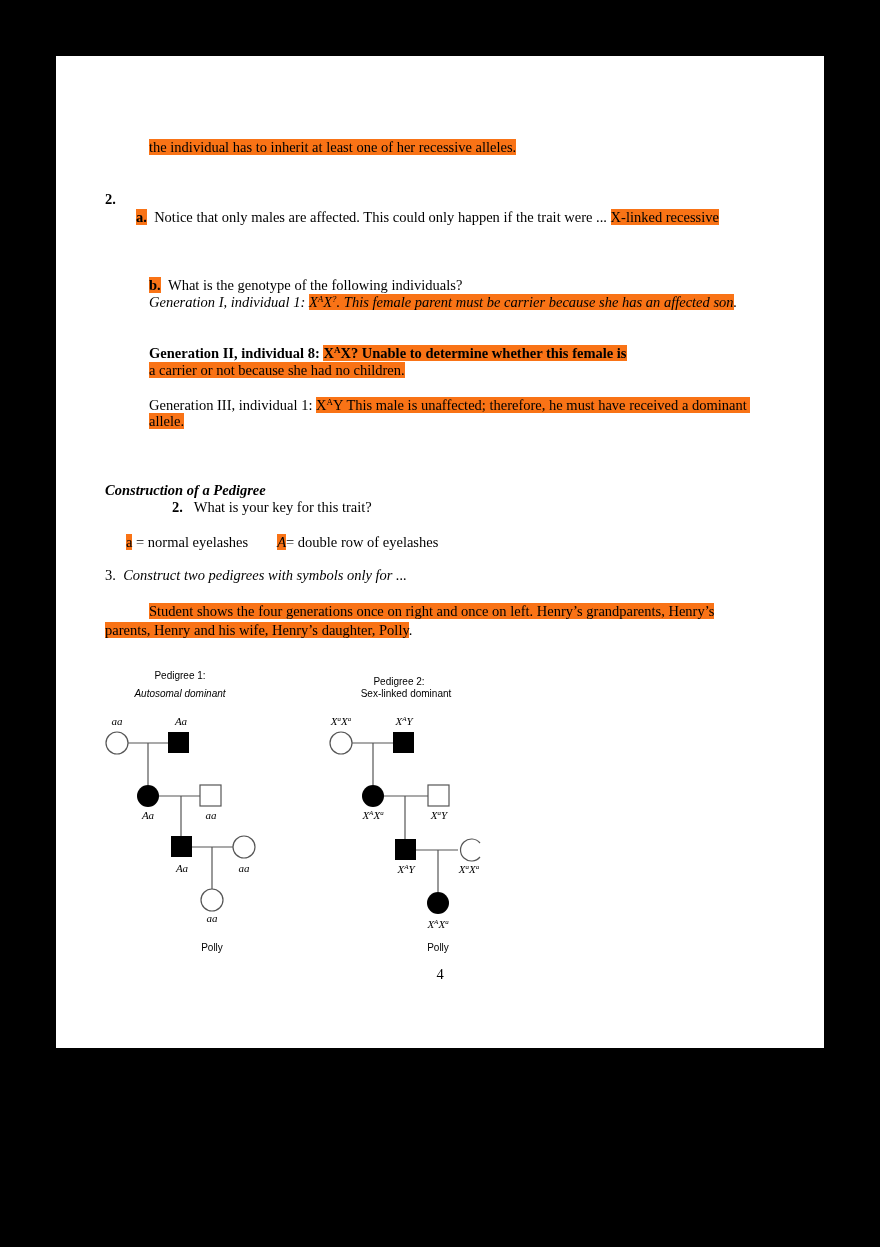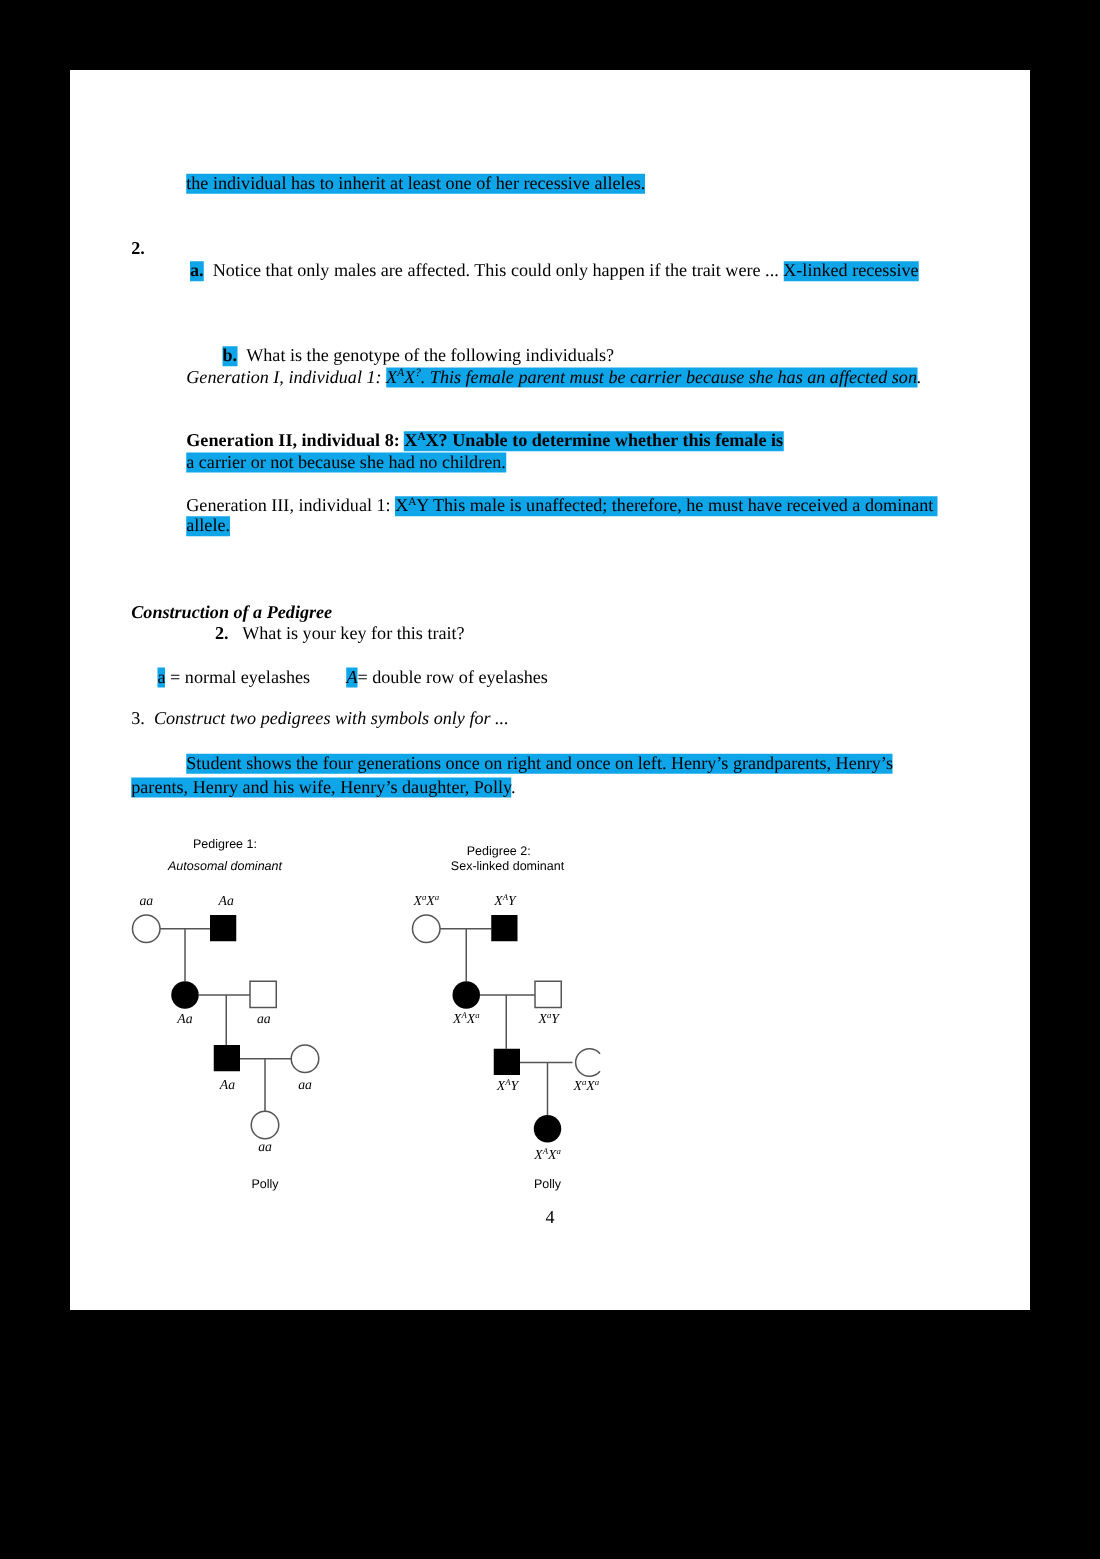--- a/index.html
+++ b/index.html
@@ -1,41 +1,41 @@
 <!DOCTYPE html>
 <html><head>
 <meta charset="utf-8">
 <style>
   html, body { margin:0; padding:0; }
   body { width:880px; height:1247px; background:#000; position:relative; overflow:hidden; font-family:"Liberation Serif", serif; color:#000; }
   .page { position:absolute; left:56px; top:56px; width:768px; height:992px; background:#fff; }
   .t { position:absolute; font-size:14.5px; line-height:17px; white-space:nowrap; }
-  .hl { background:#0ea5e9; }
+  .hl { background:#f97316; }
   .b { font-weight:bold; }
   .i { font-style:italic; }
   sup { font-size:9px; line-height:0; vertical-align:5px; }
   .ped { position:absolute; font-family:"Liberation Sans", sans-serif; }
   .ped svg { position:absolute; left:0; top:0; overflow:visible; }
   .plabel { position:absolute; font-family:"Liberation Sans", sans-serif; font-size:10px; text-align:center; white-space:nowrap; }
   .glabel { position:absolute; font-family:Liberation Serif, serif; font-size:11px; font-style:italic; white-space:nowrap; text-align:center; }
   .glabel sup { font-size:7px; vertical-align:4px; }
 </style>
 </head>
 <body>
 
 <div class="page"></div>
 
 <div class="t" style="left:149px;top:139px;"><span class="hl">the individual has to inherit at least one of her recessive alleles.</span></div>
 
 <div class="t b" style="left:105px;top:191px;">2.</div>
-<div class="t" style="left:152px;top:209px;">
+<div class="t" style="left:136px;top:209px;">
   <span class="hl b">a.</span>&nbsp;&nbsp;<span>Notice that only males are affected. This could only happen if the trait were ...</span> <span class="hl">X-linked recessive</span>
 </div>
 
-<div class="t" style="left:149px;top:277px;margin-left:29px;">
+<div class="t" style="left:149px;top:277px;">
   <span class="hl b">b.</span>&nbsp;&nbsp;<span>What is the genotype of the following individuals?</span>
 </div>
 <div class="t" style="left:149px;top:294px;font-style:italic;">
   <span>Generation I, individual 1:</span> <span class="hl"><span>X</span><sup>A</sup><span>X</span><sup>?</sup><span>. This female parent must be carrier because she has an affected son</span></span><span>.</span>
 </div>
 
 <div class="t" style="left:149px;top:345px;font-weight:bold;">
   <span>Generation II, individual 8:</span> <span class="hl"><span>X</span><sup>A</sup><span>X?  Unable to determine whether this female is</span></span>
 </div>
 <div class="t" style="left:149px;top:362px;"><span class="hl"> a carrier or not because she had no children.</span></div>

